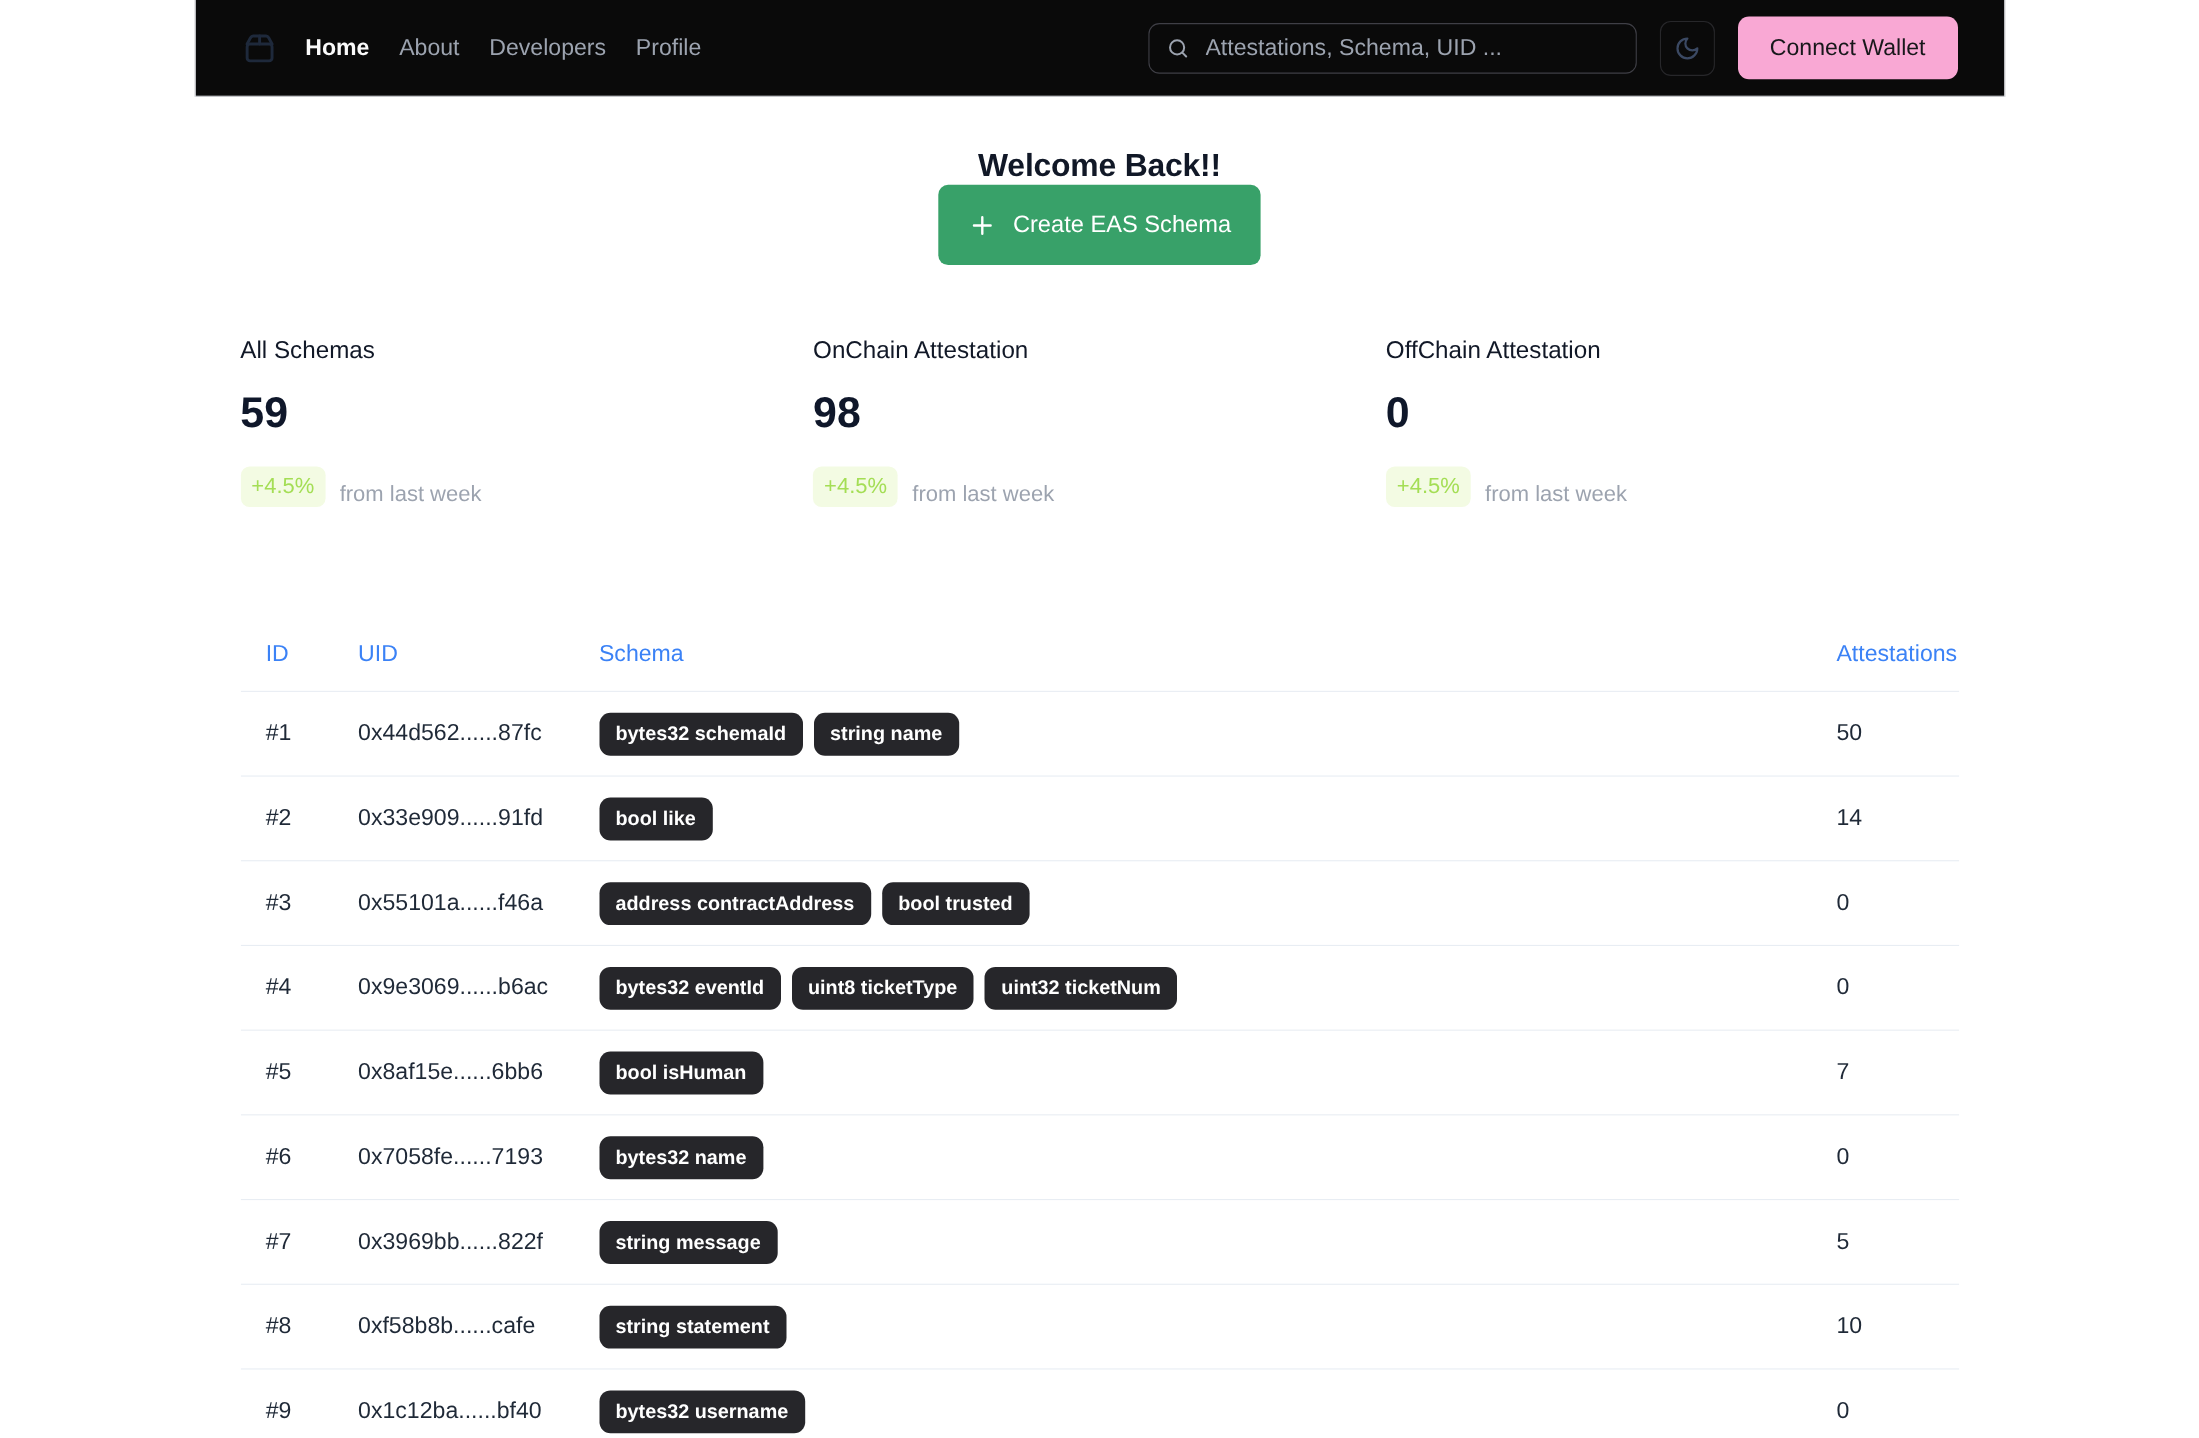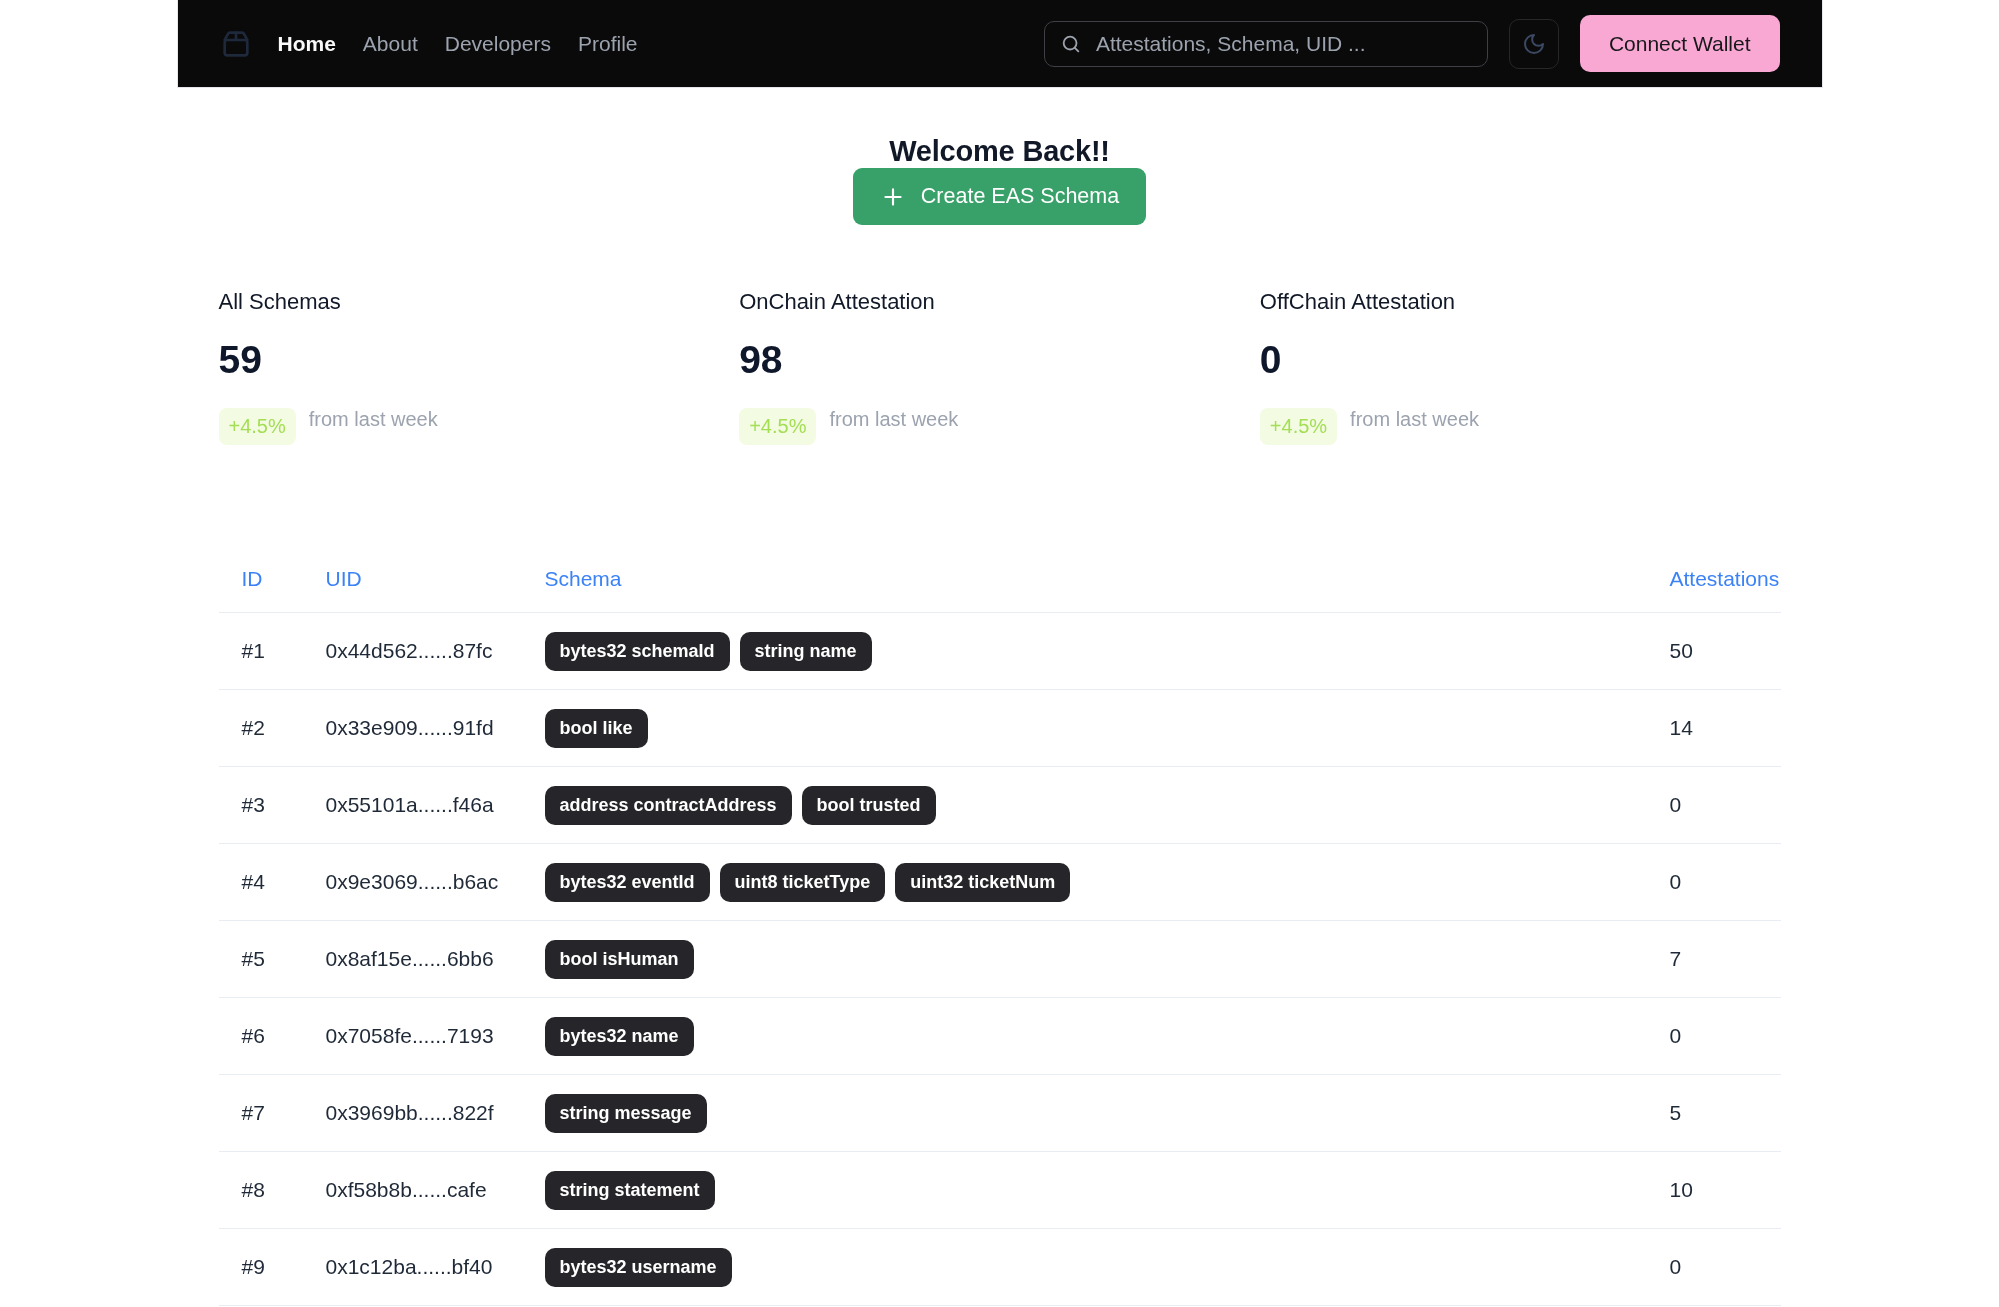--- a/index.html
+++ b/index.html
@@ -51,31 +51,31 @@
   }
 
   
   main { padding: 0 42px; }
   .page-header {
     margin-top: 47px;
     display: flex; align-items: center; justify-content: space-between; flex-direction: column;
   }
   .page-title { font-size: 29px; font-weight: 800; color: #111827; margin: 0; letter-spacing: -0.2px; }
   .create-btn {
-    height: 57px; padding: 0 27px; border: none; border-radius: 9px;
+    height: 73px; padding: 0 27px; border: none; border-radius: 9px;
     background: #38a169; color: #ffffff;
     font-size: 21.5px; font-weight: 500; font-family: inherit;
     display: flex; align-items: center; gap: 15px; cursor: pointer;
   }
 
   
   .stats { display: grid; grid-template-columns: 1fr 1fr 1fr; margin-top: 64px; }
   .stat-label { font-size: 22px; font-weight: 500; color: #111827; }
   .stat-value { font-size: 39px; font-weight: 700; color: #0f172a; margin-top: 23px; }
-  .stat-delta-row { margin-top: 26px; display: flex; align-items: flex-start; gap: 13px; font-size: 20px; }
+  .stat-delta-row { margin-top: 26px; display: flex; align-items: flex-end; gap: 13px; font-size: 20px; }
   .delta-badge { background: #f3fbe3; color: #a4de55; padding: 7px 10px; border-radius: 8px; }
   .delta-note { color: #9ca3af; }
 
   
   .schema-table { margin-top: 122px; }
   .t-row {
     display: grid;
     grid-template-columns: 84px 219px 1125px 1fr;
     align-items: center;
     padding-left: 23px;

